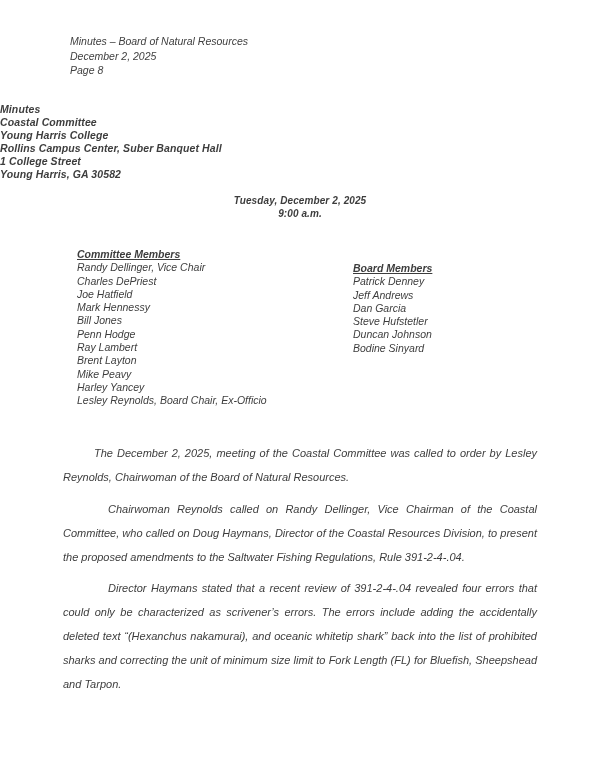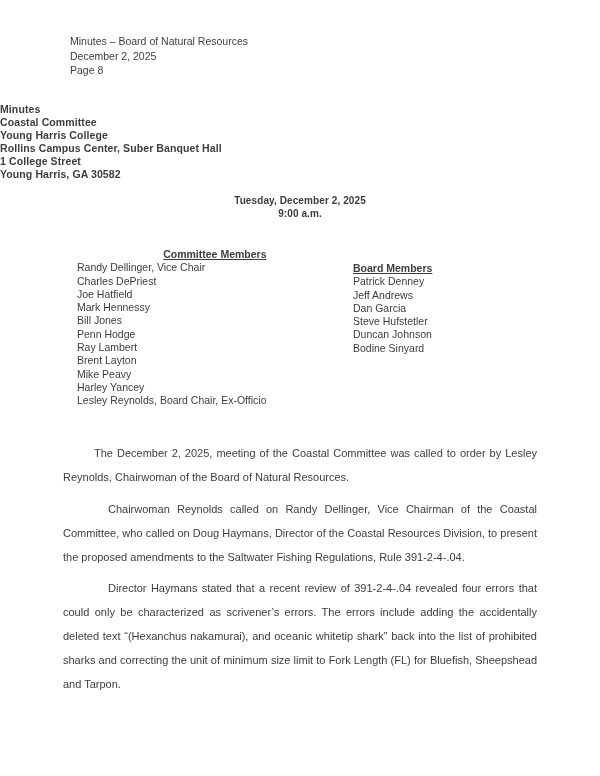--- a/index.html
+++ b/index.html
@@ -8,20 +8,21 @@
     background: #ffffff;
   }
   .page {
     position: relative;
     width: 600px;
     height: 696px;
     background: #ffffff;
     font-family: "Liberation Sans", sans-serif;
     color: #3d3d3d;
     overflow: hidden;
+    font-style: italic;
   }
   .doc-header {
     position: absolute;
     left: 70px;
     top: 34px;
     font-size: 10.5px;
     line-height: 14.5px;
     color: #404040;
   }
   .title-block {
@@ -60,21 +61,20 @@
     top: 0;
   }
   .members .col-right {
     position: absolute;
     left: 353px;
     top: 14px;
   }
   .members .heading {
     font-weight: 700;
     text-decoration: underline;
-    text-align: right;
   }
   .members div {
     white-space: nowrap;
   }
   .body-text {
     position: absolute;
     left: 63px;
     top: 441px;
     width: 474px;
     font-size: 11px;

